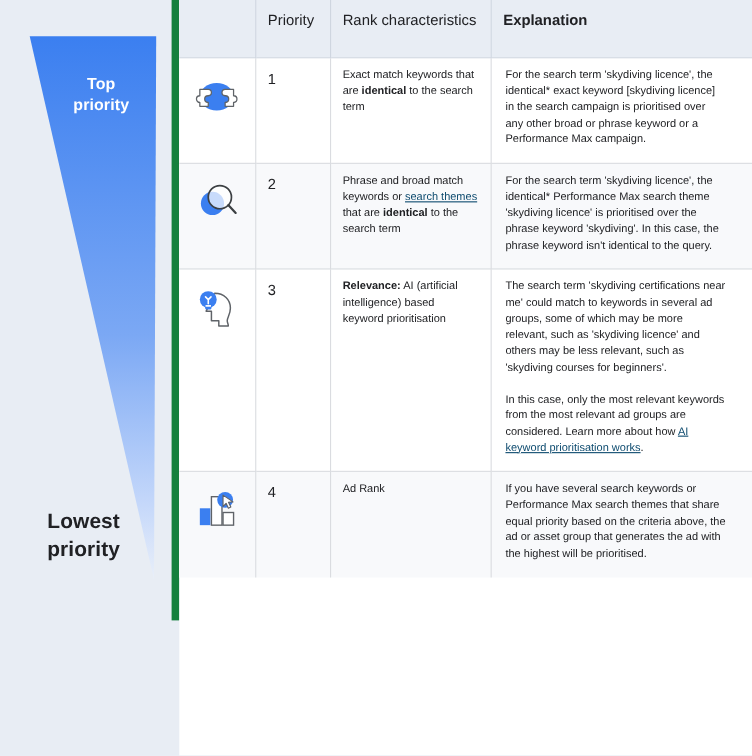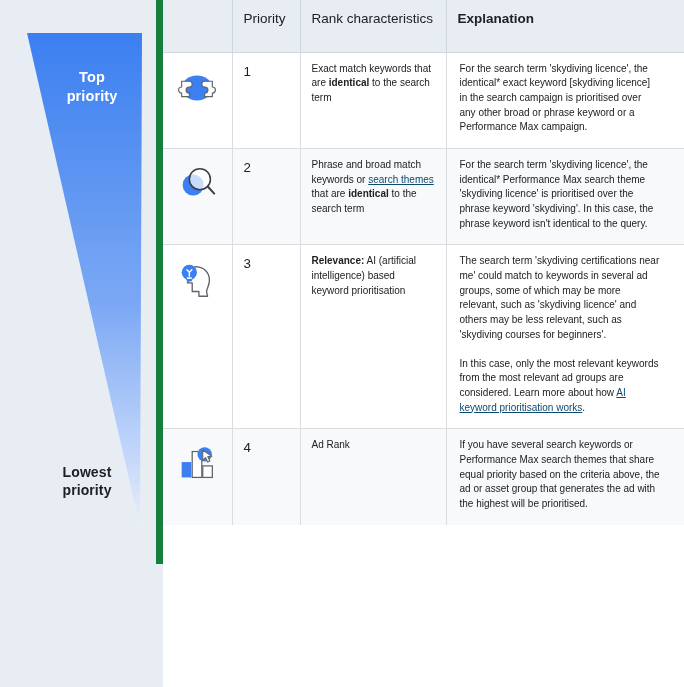--- a/index.html
+++ b/index.html
@@ -47,25 +47,25 @@
   }
   .funnel-label.top {
     left: 46px;
     top: 68px;
     width: 92px;
     color: #ffffff;
     font-size: 14.5px;
     font-weight: 700;
   }
   .funnel-label.lowest {
-    left: 37px;
+    left: 26px;
     top: 463px;
     width: 100px;
     color: #202124;
-    font-size: 14px;
+    font-size: 19px;
     font-weight: 700;
   }
 
   
   .table-wrap {
     position: relative;
     width: 521px;
     height: 687px;
     flex: 0 0 521px;
     background: #ffffff;

